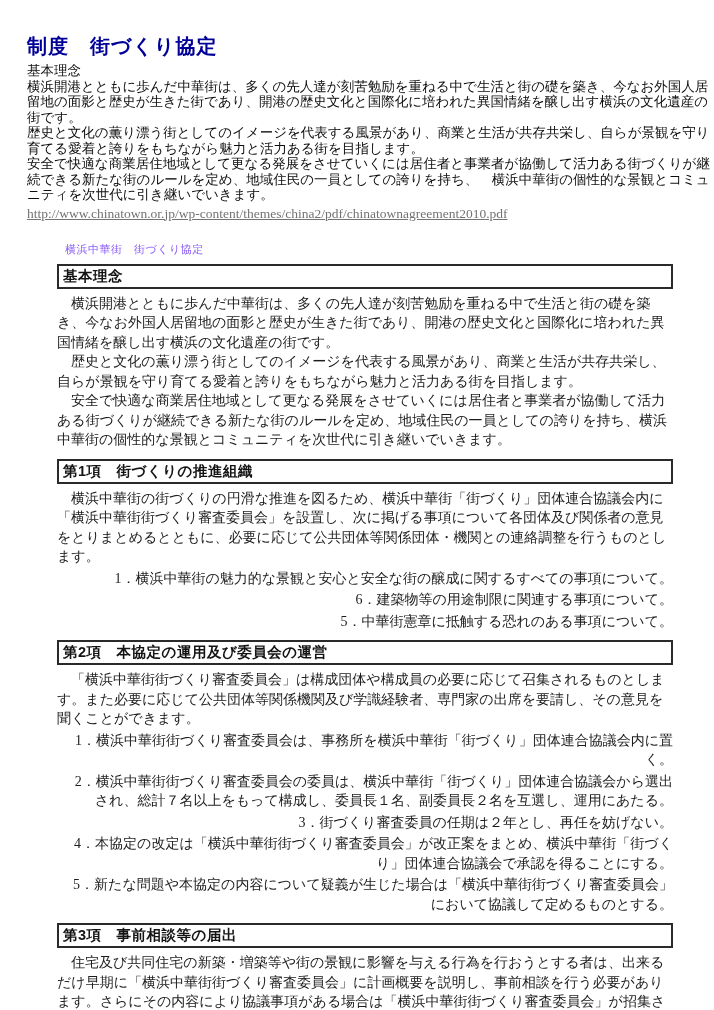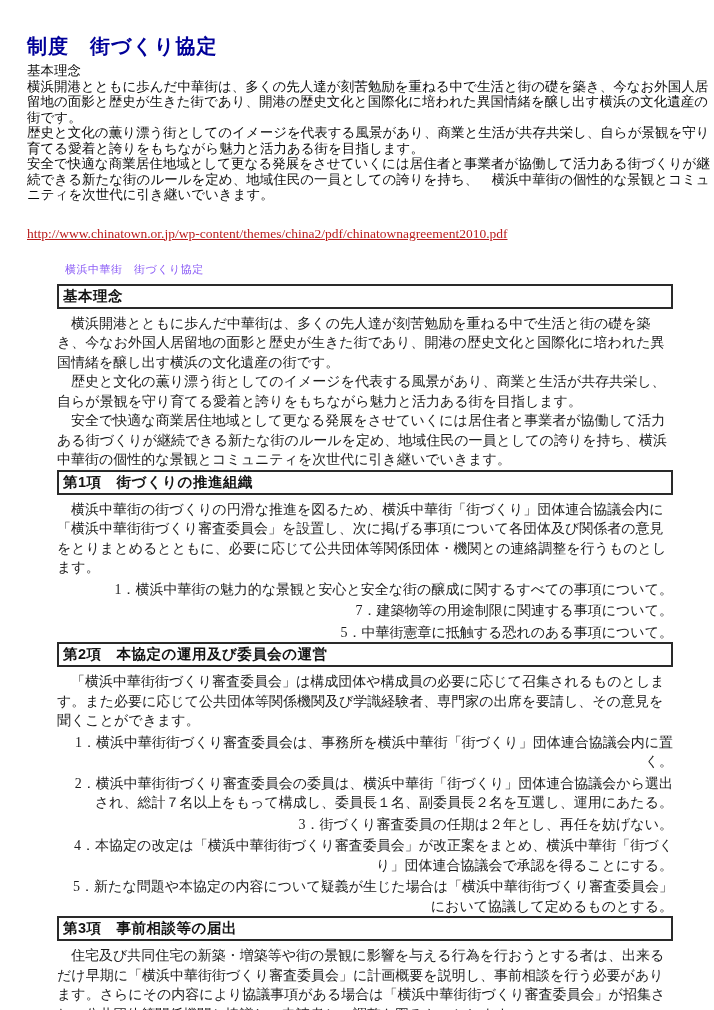--- a/index.html
+++ b/index.html
@@ -24,24 +24,24 @@
   }
   .intro {
     width: 688px;
     font-size: 13.5px;
     line-height: 15.5px;
     color: #0d0d0d;
   }
   .intro-line { margin: 0; }
   .pdf-link {
     display: inline-block;
-    margin-top: 23px;
+    margin-top: 3px;
     font-family: "Liberation Serif", serif;
     font-size: 13.5px;
-    color: #b91c1c;
+    color: #737373;
     text-decoration: underline;
     cursor: pointer;
     word-break: break-all;
   }
 
   
   .doc {
     margin: 19px 0 0 30px;
     width: 616px;
     font-family: "Liberation Serif", serif;
@@ -51,21 +51,21 @@
   }
   .doc-title {
     font-family: "Liberation Sans", sans-serif;
     font-weight: normal;
     font-size: 11px;
     color: #8b5cf6;
     padding-left: 8px;
     margin-bottom: 4px;
     letter-spacing: 0.5px;
   }
-  .doc-section { }
+  .doc-section { margin-top: 9px; }
   .doc-section.first { margin-top: 0; }
   .sec-header {
     border: 2px solid #2a2a2a;
     font-family: "Liberation Sans", sans-serif;
     font-weight: bold;
     font-size: 14.5px;
     line-height: 18px;
     color: #141414;
     padding: 1px 4px 2px 4px;
     margin-bottom: 5px;
@@ -104,21 +104,21 @@
       <p class="doc-p">横浜開港とともに歩んだ中華街は、多くの先人達が刻苦勉励を重ねる中で生活と街の礎を築き、今なお外国人居留地の面影と歴史が生きた街であり、開港の歴史文化と国際化に培われた異国情緒を醸し出す横浜の文化遺産の街です。</p>
       <p class="doc-p">歴史と文化の薫り漂う街としてのイメージを代表する風景があり、商業と生活が共存共栄し、自らが景観を守り育てる愛着と誇りをもちながら魅力と活力ある街を目指します。</p>
       <p class="doc-p">安全で快適な商業居住地域として更なる発展をさせていくには居住者と事業者が協働して活力ある街づくりが継続できる新たな街のルールを定め、地域住民の一員としての誇りを持ち、横浜中華街の個性的な景観とコミュニティを次世代に引き継いでいきます。</p>
     </div>
 
     <div class="doc-section">
       <div class="sec-header">第1項　街づくりの推進組織</div>
       <p class="doc-p">横浜中華街の街づくりの円滑な推進を図るため、横浜中華街「街づくり」団体連合協議会内に「横浜中華街街づくり審査委員会」を設置し、次に掲げる事項について各団体及び関係者の意見をとりまとめるとともに、必要に応じて公共団体等関係団体・機関との連絡調整を行うものとします。</p>
       <div class="doc-list">
         <div class="doc-item">1．横浜中華街の魅力的な景観と安心と安全な街の醸成に関するすべての事項について。</div>
-        <div class="doc-item">7．建築物等の用途制限に関連する事項について。</div>
+        <div class="doc-item">6．建築物等の用途制限に関連する事項について。</div>
         <div class="doc-item">5．中華街憲章に抵触する恐れのある事項について。</div>
       </div>
     </div>
 
     <div class="doc-section">
       <div class="sec-header">第2項　本協定の運用及び委員会の運営</div>
       <p class="doc-p">「横浜中華街街づくり審査委員会」は構成団体や構成員の必要に応じて召集されるものとします。また必要に応じて公共団体等関係機関及び学識経験者、専門家の出席を要請し、その意見を聞くことができます。</p>
       <div class="doc-list">
         <div class="doc-item">1．横浜中華街街づくり審査委員会は、事務所を横浜中華街「街づくり」団体連合協議会内に置く。</div>
         <div class="doc-item">2．横浜中華街街づくり審査委員会の委員は、横浜中華街「街づくり」団体連合協議会から選出され、総計７名以上をもって構成し、委員長１名、副委員長２名を互選し、運用にあたる。</div>

